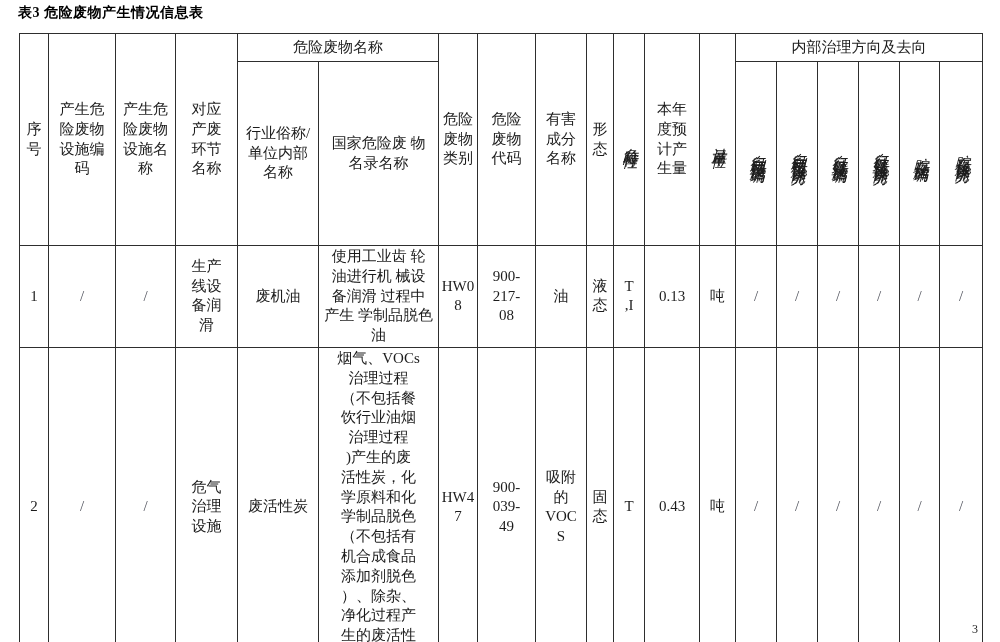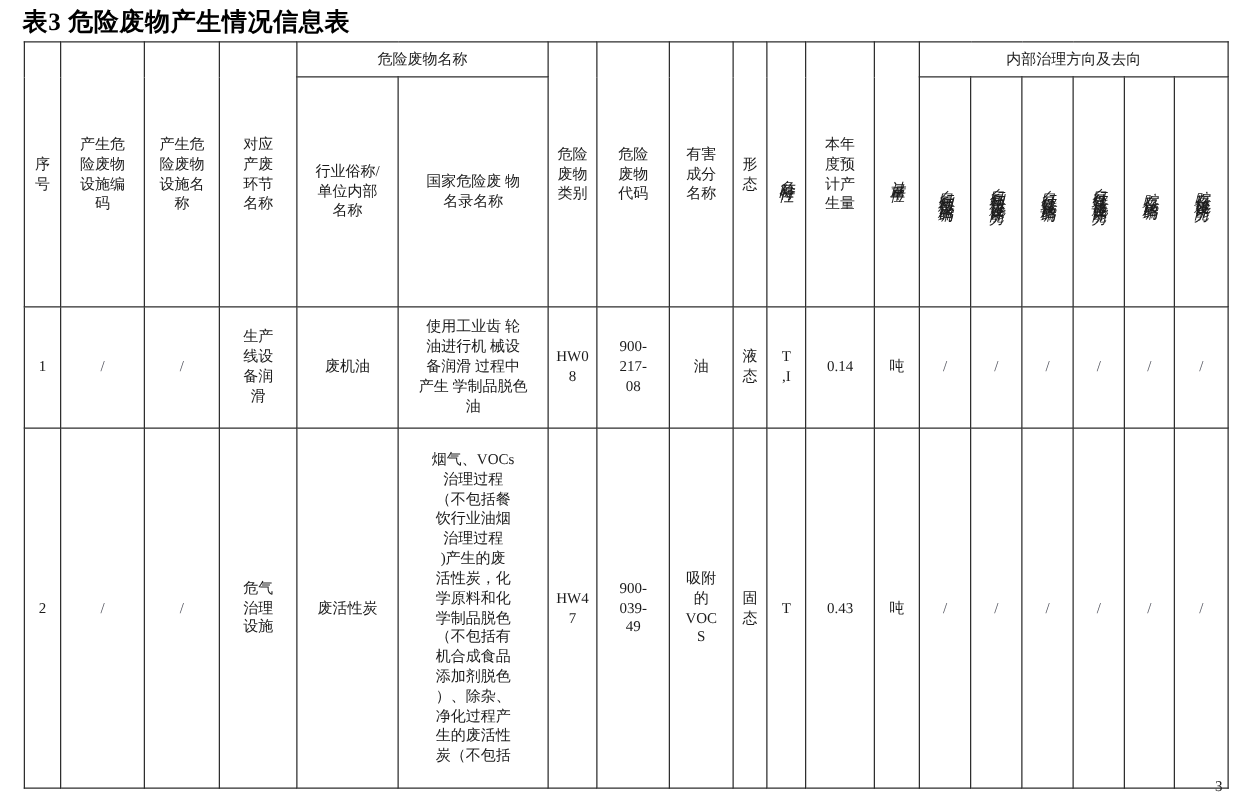--- a/index.html
+++ b/index.html
@@ -9,38 +9,38 @@
     height: 642px;
     background: #ffffff;
     overflow: hidden;
     font-family: "Liberation Serif", "DejaVu Serif", serif;
     color: #1c1c1c;
   }
   #doc-title {
     position: absolute;
     left: 18px;
     top: 4px;
-    font-size: 20px;
+    font-size: 14px;
     font-weight: bold;
     color: #000000;
     letter-spacing: 0.5px;
     white-space: nowrap;
   }
   table#waste-table {
     position: absolute;
     left: 19px;
     top: 33px;
     width: 963px;
     border-collapse: collapse;
     table-layout: fixed;
   }
   #waste-table th, #waste-table td {
     border: 1px solid #2e2e2e;
     font-weight: normal;
-    font-size: 12px;
+    font-size: 15px;
     line-height: 1.32;
     text-align: center;
     vertical-align: middle;
     white-space: pre-line;
     padding: 1px;
     overflow: hidden;
   }
   tr.row-group  { height: 28px; }
   tr.row-head   { height: 184px; }
   tr.row-data-1 { height: 97px; }
@@ -178,21 +178,21 @@
       <td>HW0
 8</td>
       <td>900-
 217-
 08</td>
       <td>油</td>
       <td>液
 态</td>
       <td>T
 ,I</td>
-      <td>0.14</td>
+      <td>0.13</td>
       <td>吨</td>
       <td class="slash">/</td>
       <td class="slash">/</td>
       <td class="slash">/</td>
       <td class="slash">/</td>
       <td class="slash">/</td>
       <td class="slash">/</td>
     </tr>
 
     <tr class="row-data-2">

